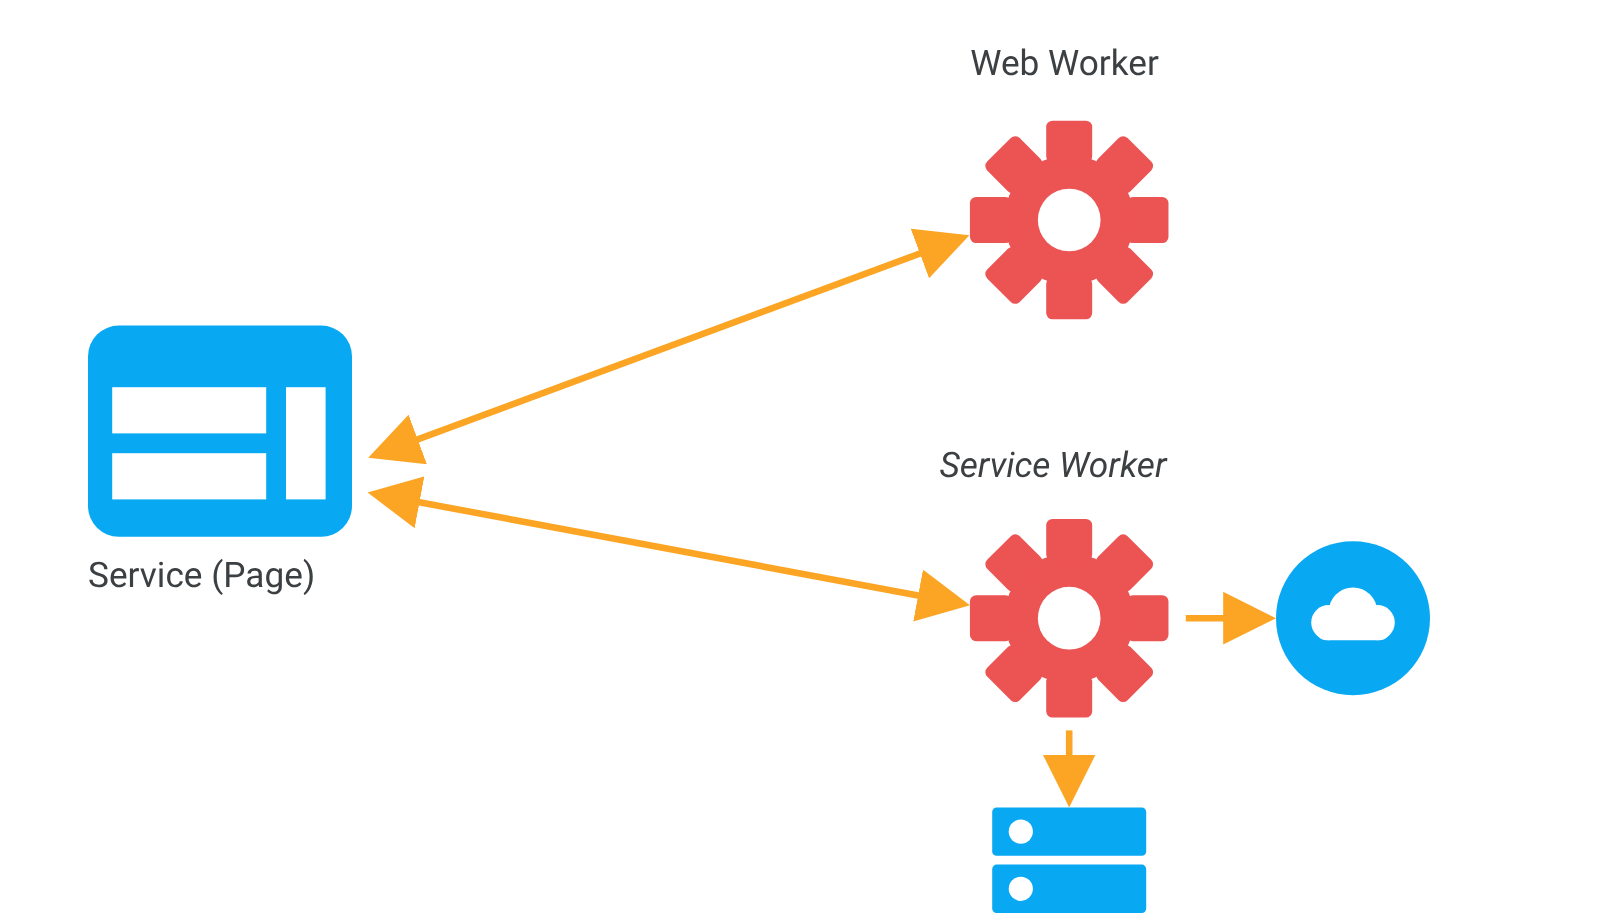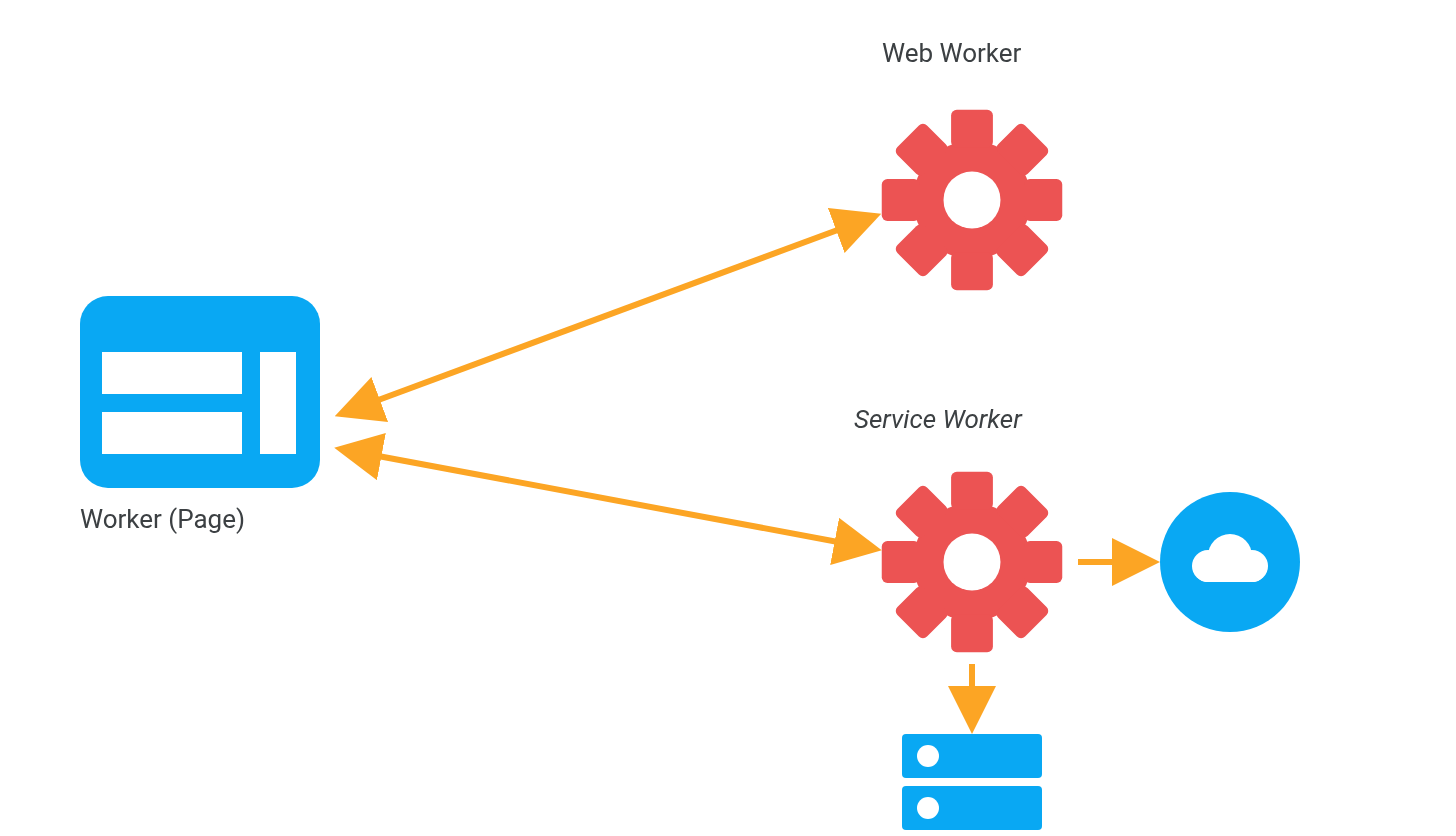--- a/index.html
+++ b/index.html
@@ -5,21 +5,21 @@
     * { margin: 0; padding: 0; box-sizing: border-box; }
     body {
       width: 1456px;
       height: 836px;
       background: #ffffff;
       font-family: -apple-system, BlinkMacSystemFont, "Segoe UI", Roboto, Helvetica, Arial, sans-serif;
       position: relative;
     }
     .label {
       position: absolute;
-      font-size: 26px;
+      font-size: 32px;
       color: #3c4043;
       font-weight: 400;
     }
     svg.diagram {
       position: absolute;
       top: 0;
       left: 0;
       width: 1456px;
       height: 836px;
     }
@@ -98,13 +98,13 @@
 
   <line x1="1078" y1="562" x2="1148" y2="562" stroke="#fca524" stroke-width="6" marker-end="url(#arrowhead)"></line>
 
   <line x1="972" y1="664" x2="972" y2="722" stroke="#fca524" stroke-width="6" marker-end="url(#arrowhead)"></line>
 </svg>
 
 <div class="label" style="left:882px; top:38px;">Web Worker</div>
 
 <div class="label" style="left:854px; top:404px;font-style:italic;">Service Worker</div>
 
-<div class="label" style="left:80px; top:504px;">Worker (Page)</div>
+<div class="label" style="left:80px; top:504px;">Service (Page)</div>
 
 </body></html>

